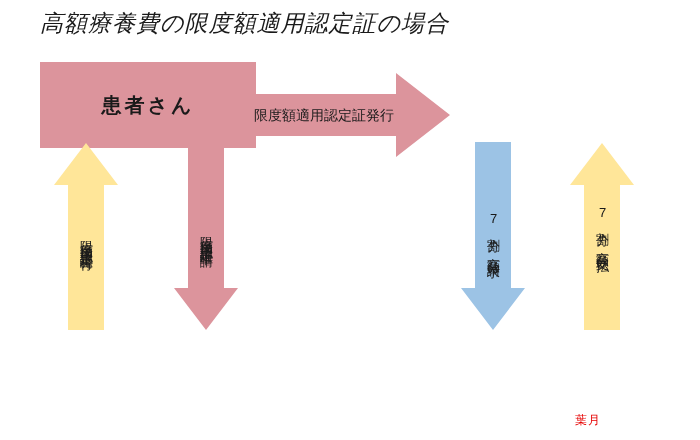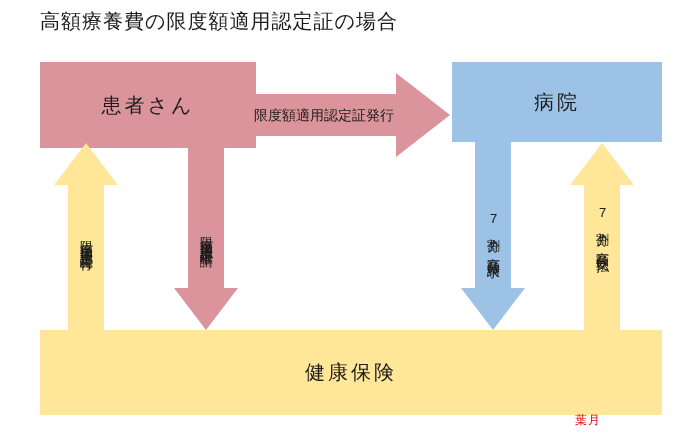--- a/index.html
+++ b/index.html
@@ -11,34 +11,36 @@
     width: 700px;
     height: 440px;
     background: #ffffff;
     overflow: hidden;
   }
 
   .title {
     position: absolute;
     left: 40px;
     top: 8px;
-    font-size: 20px;
+    font-size: 23px;
     letter-spacing: 1px;
     color: #1a1a1a;
     white-space: nowrap;
+    font-style: italic;
   }
 
   .node {
     position: absolute;
     display: flex;
     align-items: center;
     justify-content: center;
     font-size: 20px;
     letter-spacing: 3px;
     color: #1a1a1a;
+    font-weight: bold;
   }
   .node-patient   { left: 40px;  top: 62px;  width: 216px; height: 86px; }
   .node-hospital  { left: 452px; top: 62px;  width: 210px; height: 80px; }
   .node-insurance { left: 40px;  top: 330px; width: 622px; height: 85px; }
 
   .arrow { position: absolute; display: block; }
   .arrow-right      { left: 250px; top: 73px;  width: 200px; height: 84px; }
   .arrow-up-left    { left: 54px;  top: 143px; width: 64px;  height: 187px; }
   .arrow-down-pink  { left: 174px; top: 148px; width: 64px;  height: 182px; }
   .arrow-down-blue  { left: 461px; top: 142px; width: 64px;  height: 188px; }
@@ -87,27 +89,21 @@
 <body>
 
 <div class="canvas">
 
   <div class="title">高額療養費の限度額適用認定証の場合</div>
 
   <div class="node node-patient" style="background: rgb(220, 148, 156);">
     <span>患者さん</span>
   </div>
 
-  <div class="node node-hospital" style="background: rgb(156, 195, 229);">
-    <span>病院</span>
-  </div>
 
-  <div class="node node-insurance" style="background: rgb(255, 230, 153);">
-    <span>健康保険</span>
-  </div>
 
   <svg class="arrow arrow-right" viewBox="0 0 200 84" aria-hidden="true">
     <polygon points="0,21 146,21 146,0 200,42 146,84 146,63 0,63" fill="#dc949c"></polygon>
   </svg>
   <div class="h-label">限度額適用認定証発行</div>
 
   <svg class="arrow arrow-up-left" viewBox="0 0 64 187" aria-hidden="true">
     <polygon points="32,0 64,42 50,42 50,187 14,187 14,42 0,42" fill="#ffe699"></polygon>
   </svg>
   <div class="v-label-wrap vl-issue">

